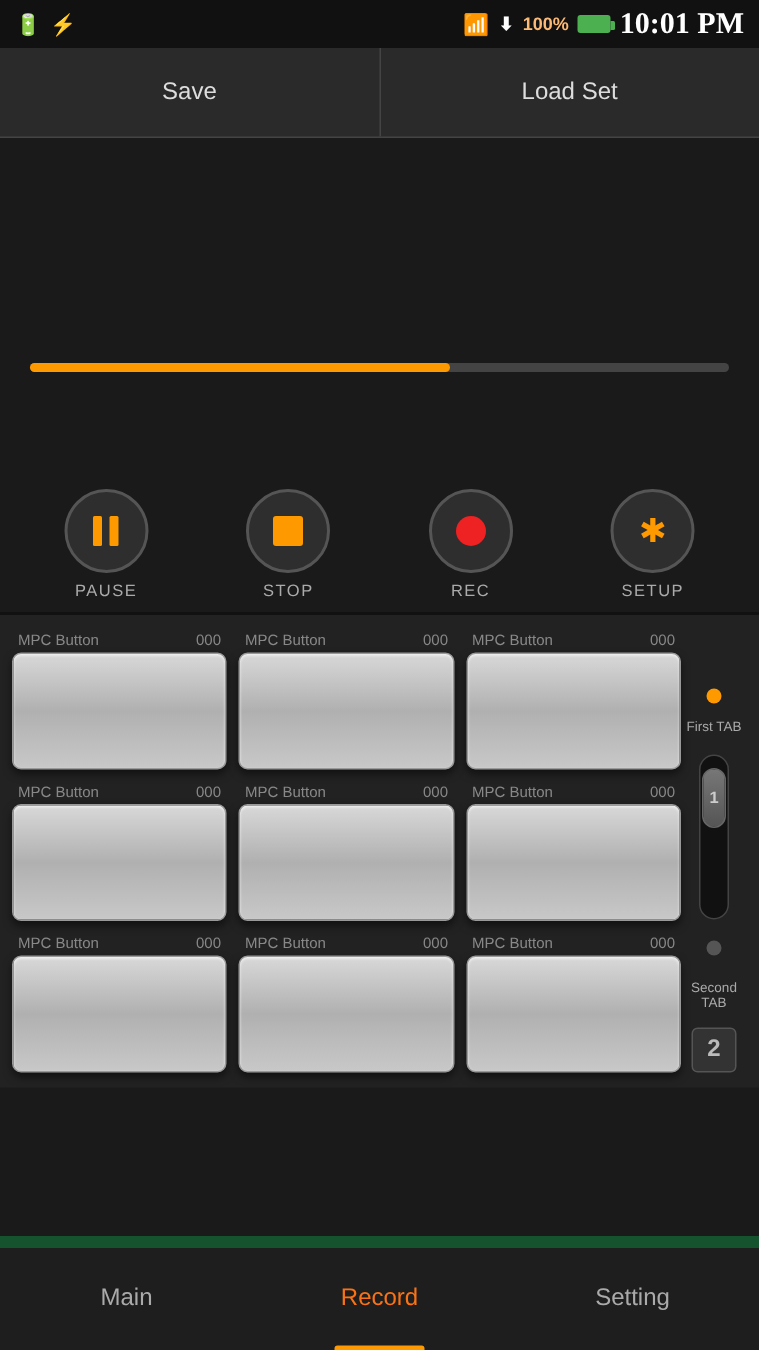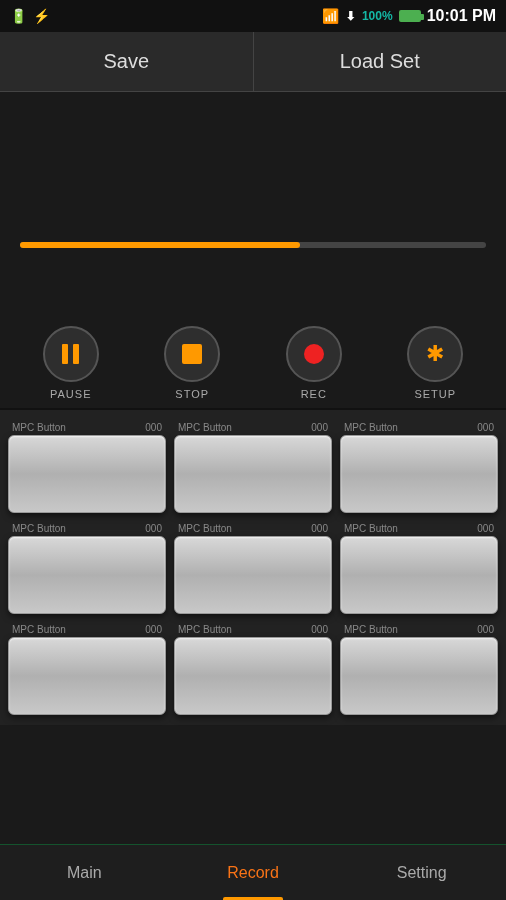--- a/index.html
+++ b/index.html
@@ -63,21 +63,21 @@
       display: flex;
       align-items: center;
       border-bottom: 1px solid #444;
     }
     .toolbar-btn {
       flex: 1;
       height: 100%;
       background: transparent;
       border: none;
       color: #ddd;
-      font-size: 20px;
+      font-size: 16px;
       cursor: pointer;
       border-right: 1px solid #444;
       display: flex;
       align-items: center;
       justify-content: center;
     }
     .toolbar-btn:last-child { border-right: none; }
 
     
     #display-area {
@@ -293,24 +293,24 @@
       color: #aaa;
       text-align: center;
       margin-top: 6px;
     }
 
     
     #bottom-nav {
       position: absolute;
       bottom: 0;
       width: 100%;
-      height: 56px;
+      height: 76px;
       background: #1e1e1e;
       display: flex;
-      border-top: 1px solid #14532d;
+      border-top: 8px solid #14532d;
     }
     .nav-item {
       flex: 1;
       display: flex;
       align-items: center;
       justify-content: center;
       cursor: pointer;
       color: #aaa;
       font-size: 16px;
       position: relative;
@@ -333,31 +333,32 @@
       font-size: 16px;
       color: inherit;
     }
 
     
     .usb-icon {
       color: #fff;
       font-size: 14px;
     }
     .battery-text {
-      color: #14b8a6;
+      color: #fdba74;
       font-size: 12px;
     }
     .wifi-icon {
       color: #fff;
       font-size: 14px;
     }
     .time-text {
       color: #fff;
-      font-size: 16px;
+      font-size: 20px;
       font-weight: bold;
+      font-family: Liberation Serif, serif;
     }
     .charge-icon {
       color: #fff;
       font-size: 12px;
     }
   </style>
 </head>
 <body>
 
 <div id="status-bar">
@@ -480,20 +481,34 @@
     </div>
     <div class="pad-cell">
       <div class="pad-label-row">
         <span>MPC Button</span>
         <span>000</span>
       </div>
       <div class="pad-button"></div>
     </div>
   </div>
 
+  <div id="tab-selector">
+    <div class="tab-active-dot"></div>
+    <div class="first-tab-label">First TAB</div>
+    <div class="tab-slider-track">
+      <div class="tab-slider-thumb">
+        <span>1</span>
+      </div>
+    </div>
+    <div class="tab-inactive-dot"></div>
+    <div class="second-tab-label">Second TAB</div>
+    <div class="tab-number-badge">
+      <span>2</span>
+    </div>
+  </div>
 </div>
 
 <div id="bottom-nav">
   <div class="nav-item">
     <span class="nav-item-label">Main</span>
   </div>
   <div class="nav-item active">
     <span class="nav-item-label">Record</span>
   </div>
   <div class="nav-item">

